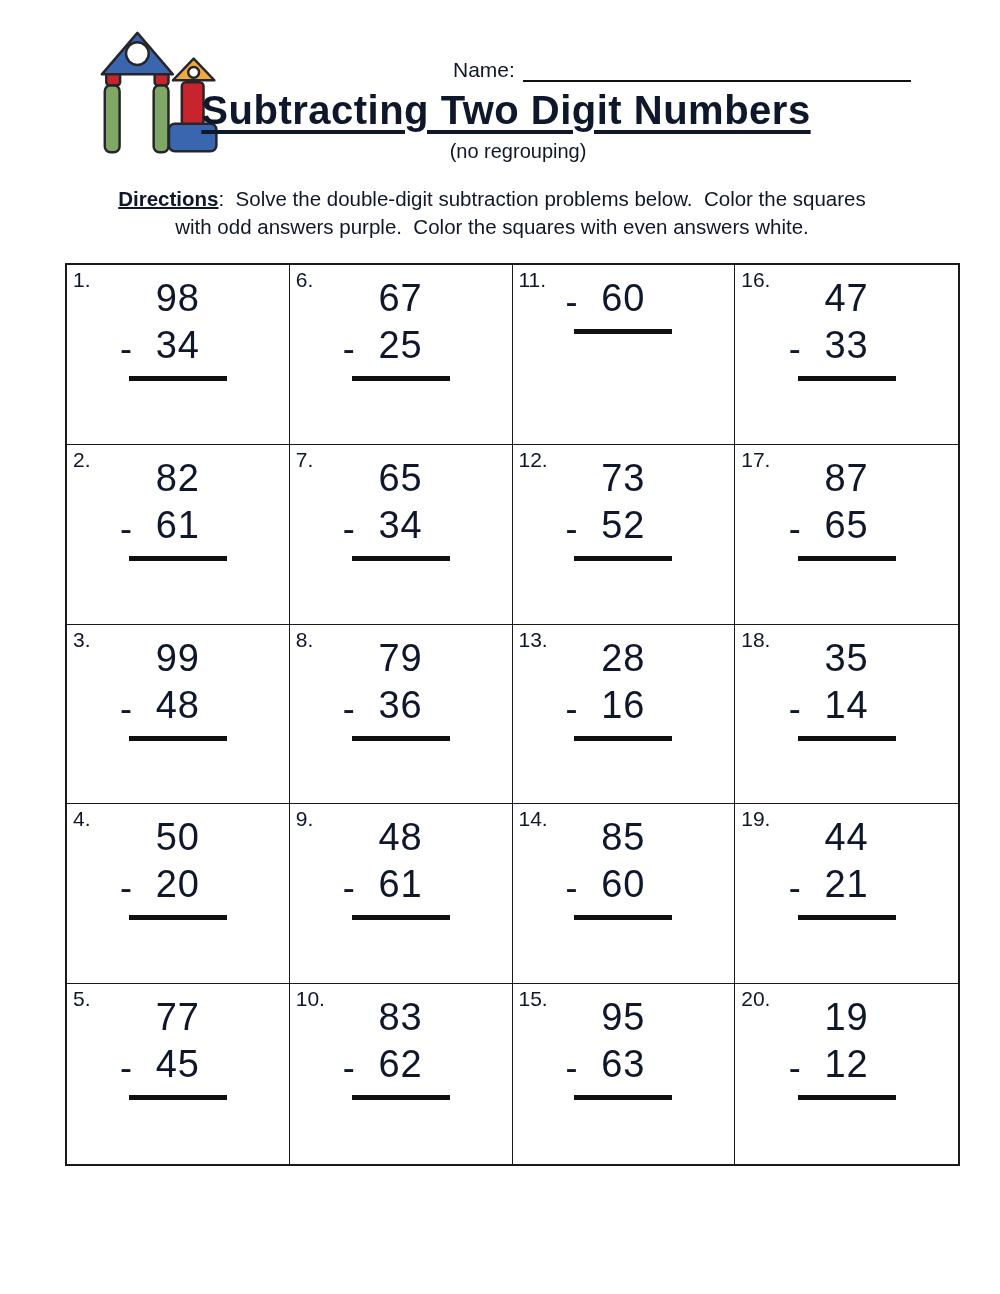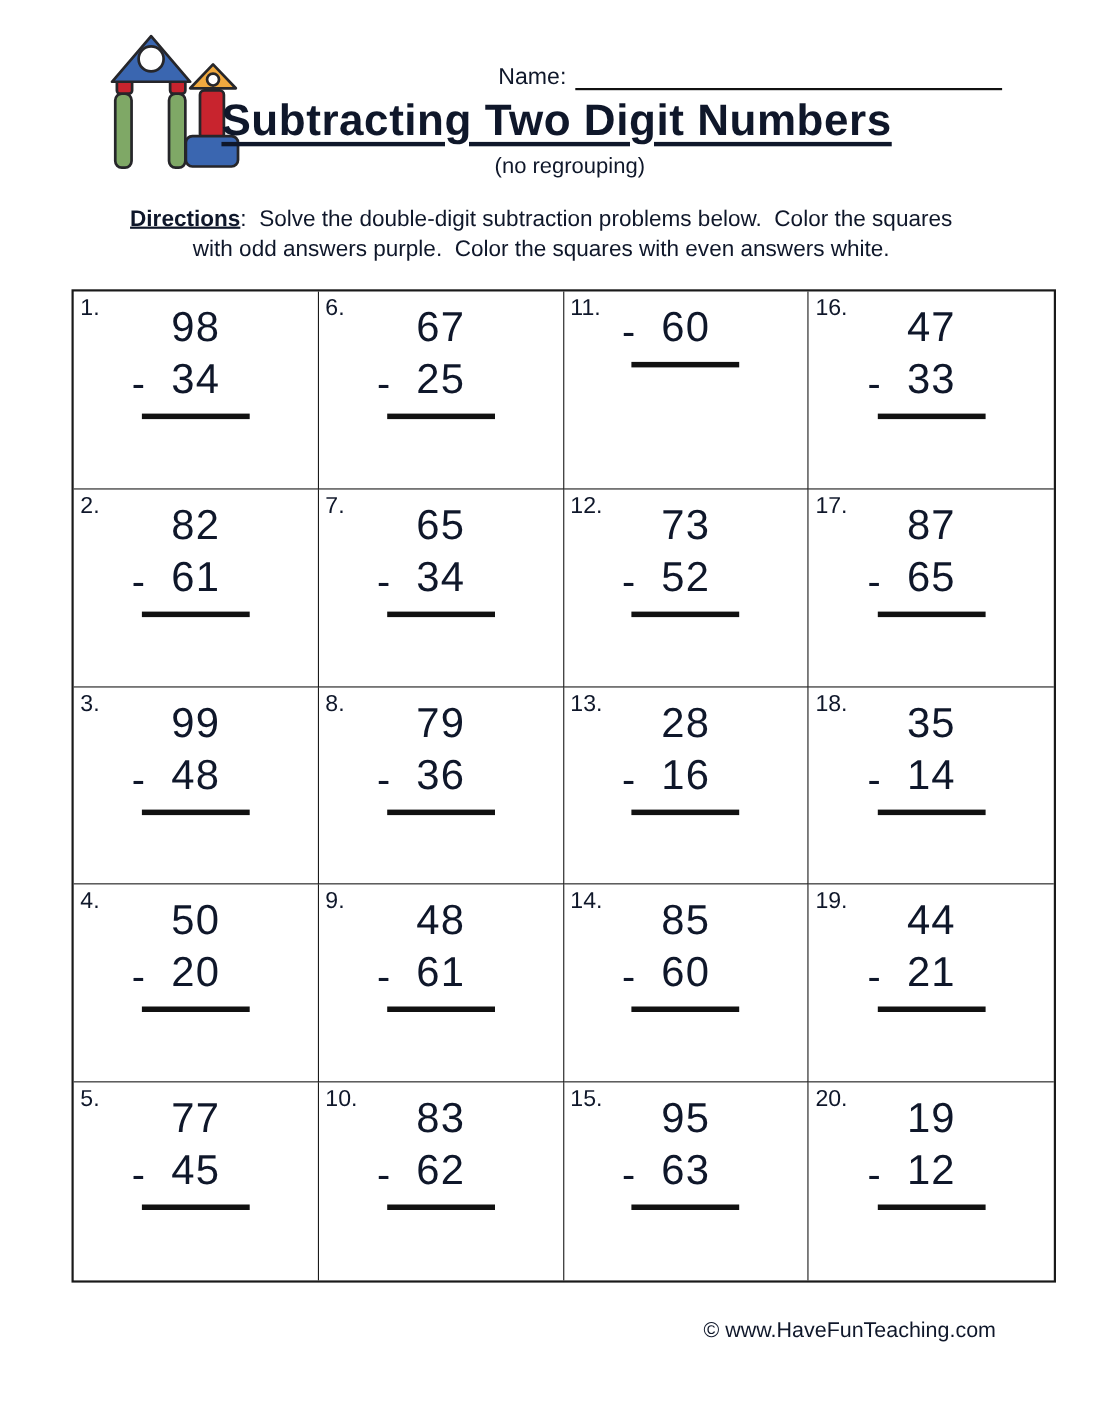--- a/index.html
+++ b/index.html
@@ -294,15 +294,14 @@
         <div class="bignum">19</div>
         <div class="bignum subrow">
           <span class="minus">-</span>
           <span>12</span>
         </div>
         <div class="answer-line"></div>
       </div>
     </div>
     </div>
 
-  <div class="footer">© www.HaveFunTeaching.com</div>
 
 </div>
 
 </body></html>

